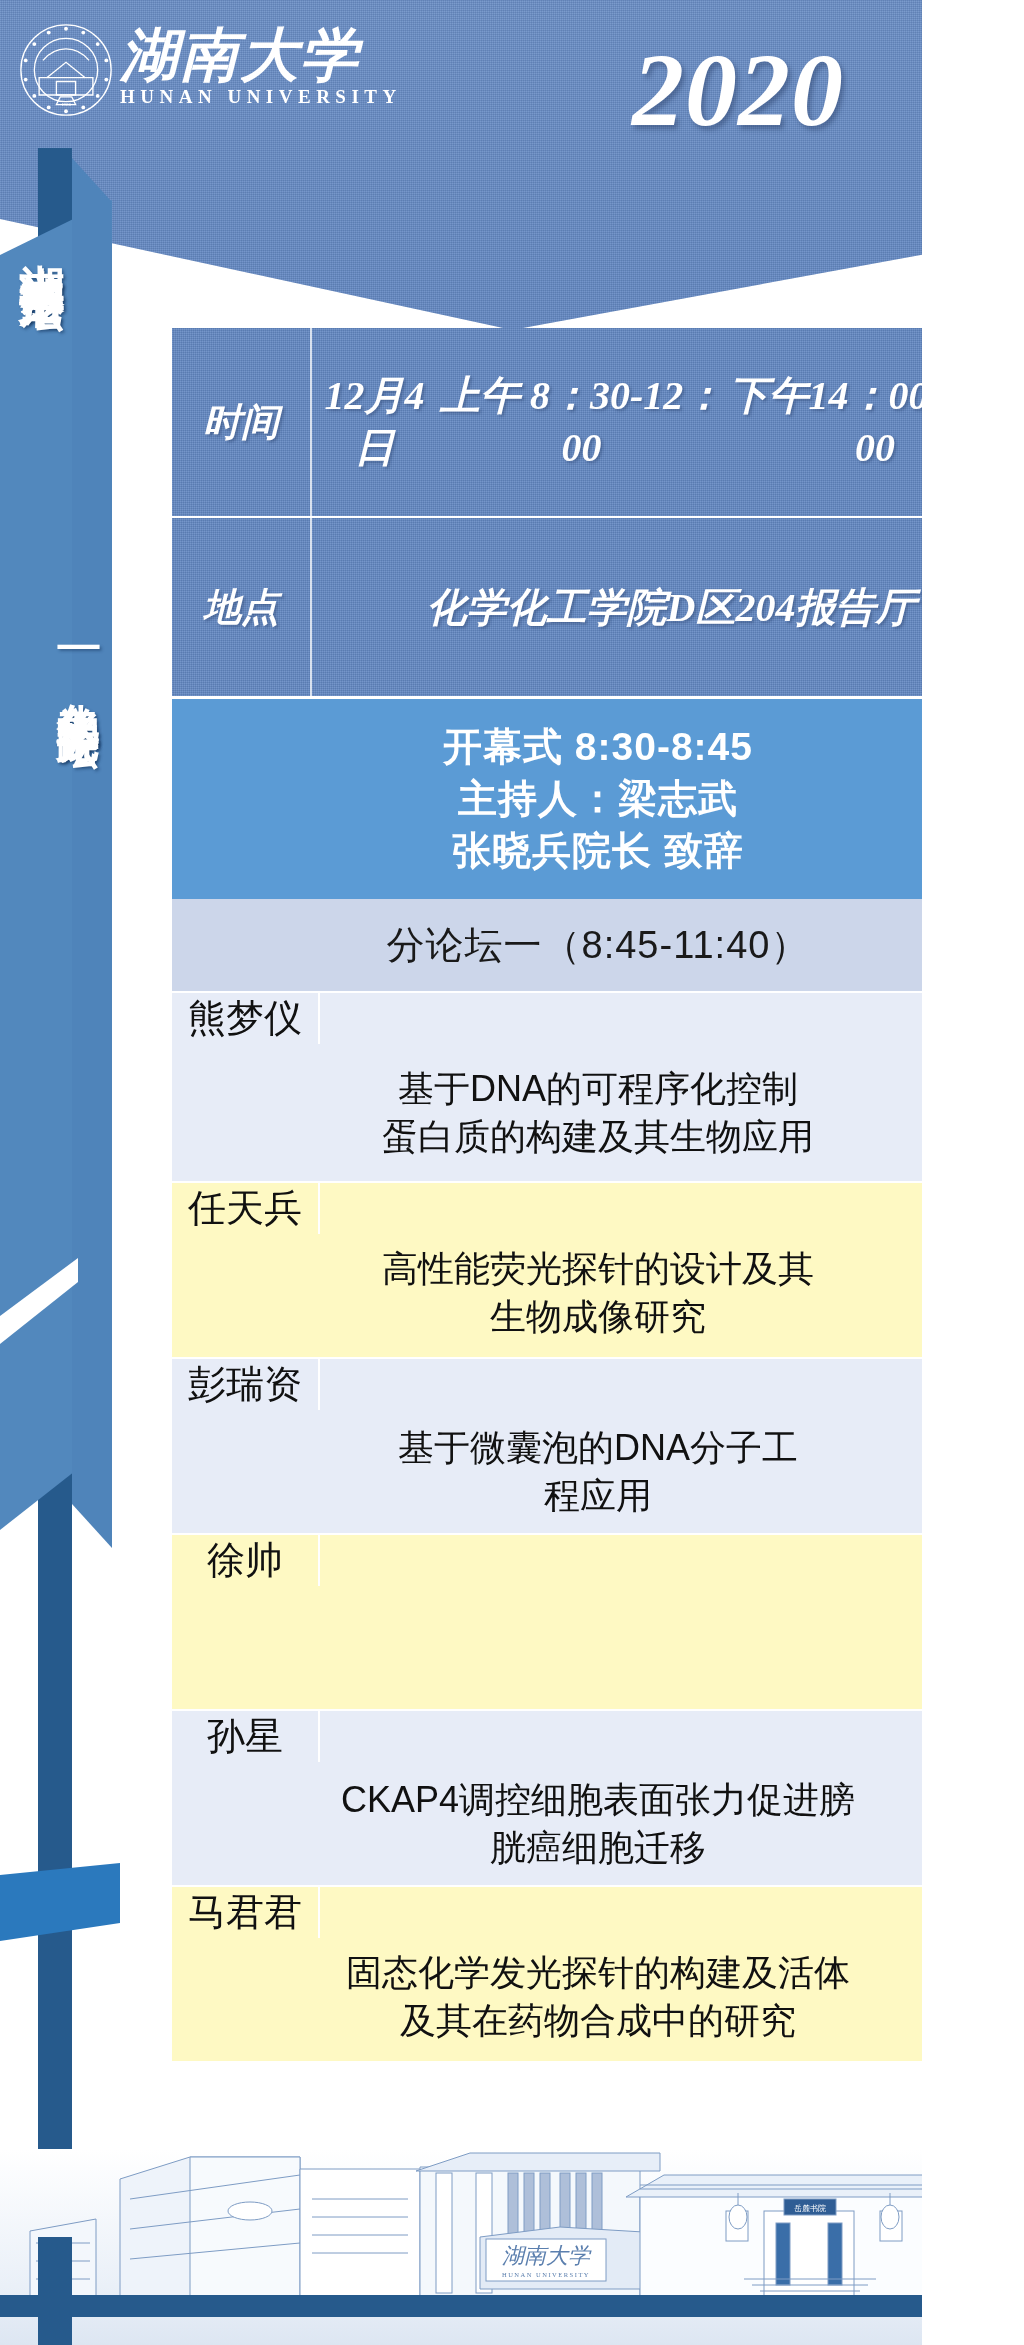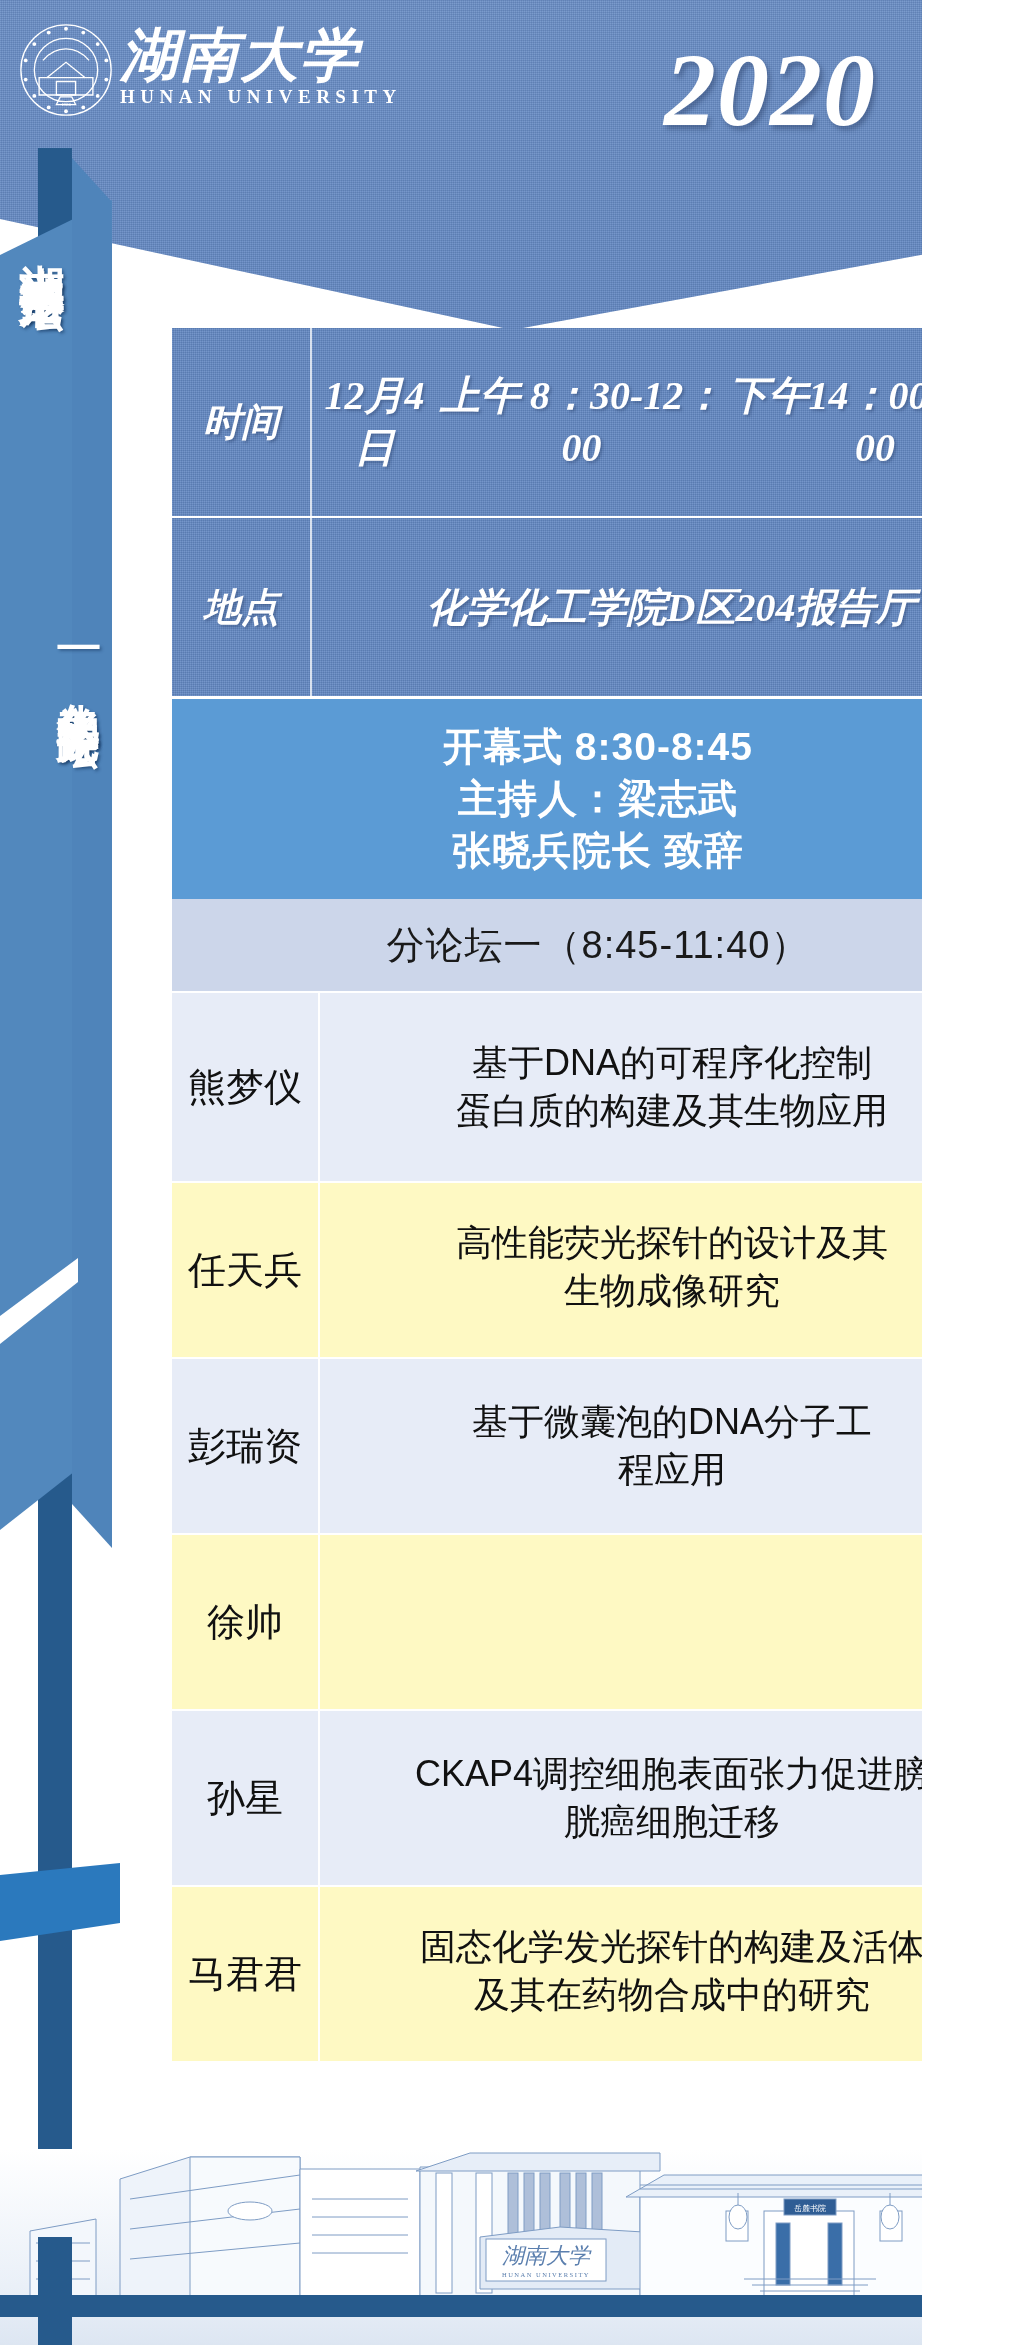--- a/index.html
+++ b/index.html
@@ -41,21 +41,21 @@
     font-family:"Liberation Serif","DejaVu Serif",serif;
     font-size:58px; font-weight:700; font-style:italic;
     letter-spacing:2px; line-height:64px; white-space:nowrap;
   }
   .logo-en{
     font-family:"Liberation Serif","DejaVu Serif",serif;
     font-size:19px; font-weight:700; letter-spacing:5.5px;
     margin-top:-2px; white-space:nowrap;
   }
   .year{
-    position:absolute; right:46px; top:38px;
+    position:absolute; right:78px; top:38px;
     font-family:"Liberation Serif","DejaVu Serif",serif;
     font-style:italic; font-weight:700;
     font-size:104px; line-height:104px; color:#ffffff;
     text-shadow:3px 4px 5px rgba(40,60,100,.45);
     letter-spacing:1px;
   }
 
   
   .side-dark{
     position:absolute; left:38px; top:148px; width:34px; height:1912px;
@@ -137,21 +137,21 @@
     text-align:center;
   }
 
   .r-sub{
     height:92px; background:#ccd6ea; color:#1a1a1a;
     align-items:center; justify-content:center; display:flex;
     border-bottom:2px solid #ffffff;
   }
   .r-sub span{ font-size:38px; letter-spacing:1px; }
 
-  .r-talk{ border-bottom:2px solid #ffffff; }
+  .r-talk{ border-bottom:2px solid #ffffff;flex-direction:column; }
   .r-talk.even{ background:#e7ecf7; }
   .r-talk.odd{ background:#fef9c3;font-family:Liberation Mono, monospace; }
   .r-talk .c-name{
     width:148px; font-size:38px; color:#111; text-align:center;
     border-right:2px solid #ffffff;
   }
   .r-talk .c-topic{
     flex:1; font-size:36px; line-height:48px; color:#111;
     text-align:center; padding:0 14px; flex-direction:column;
   }

